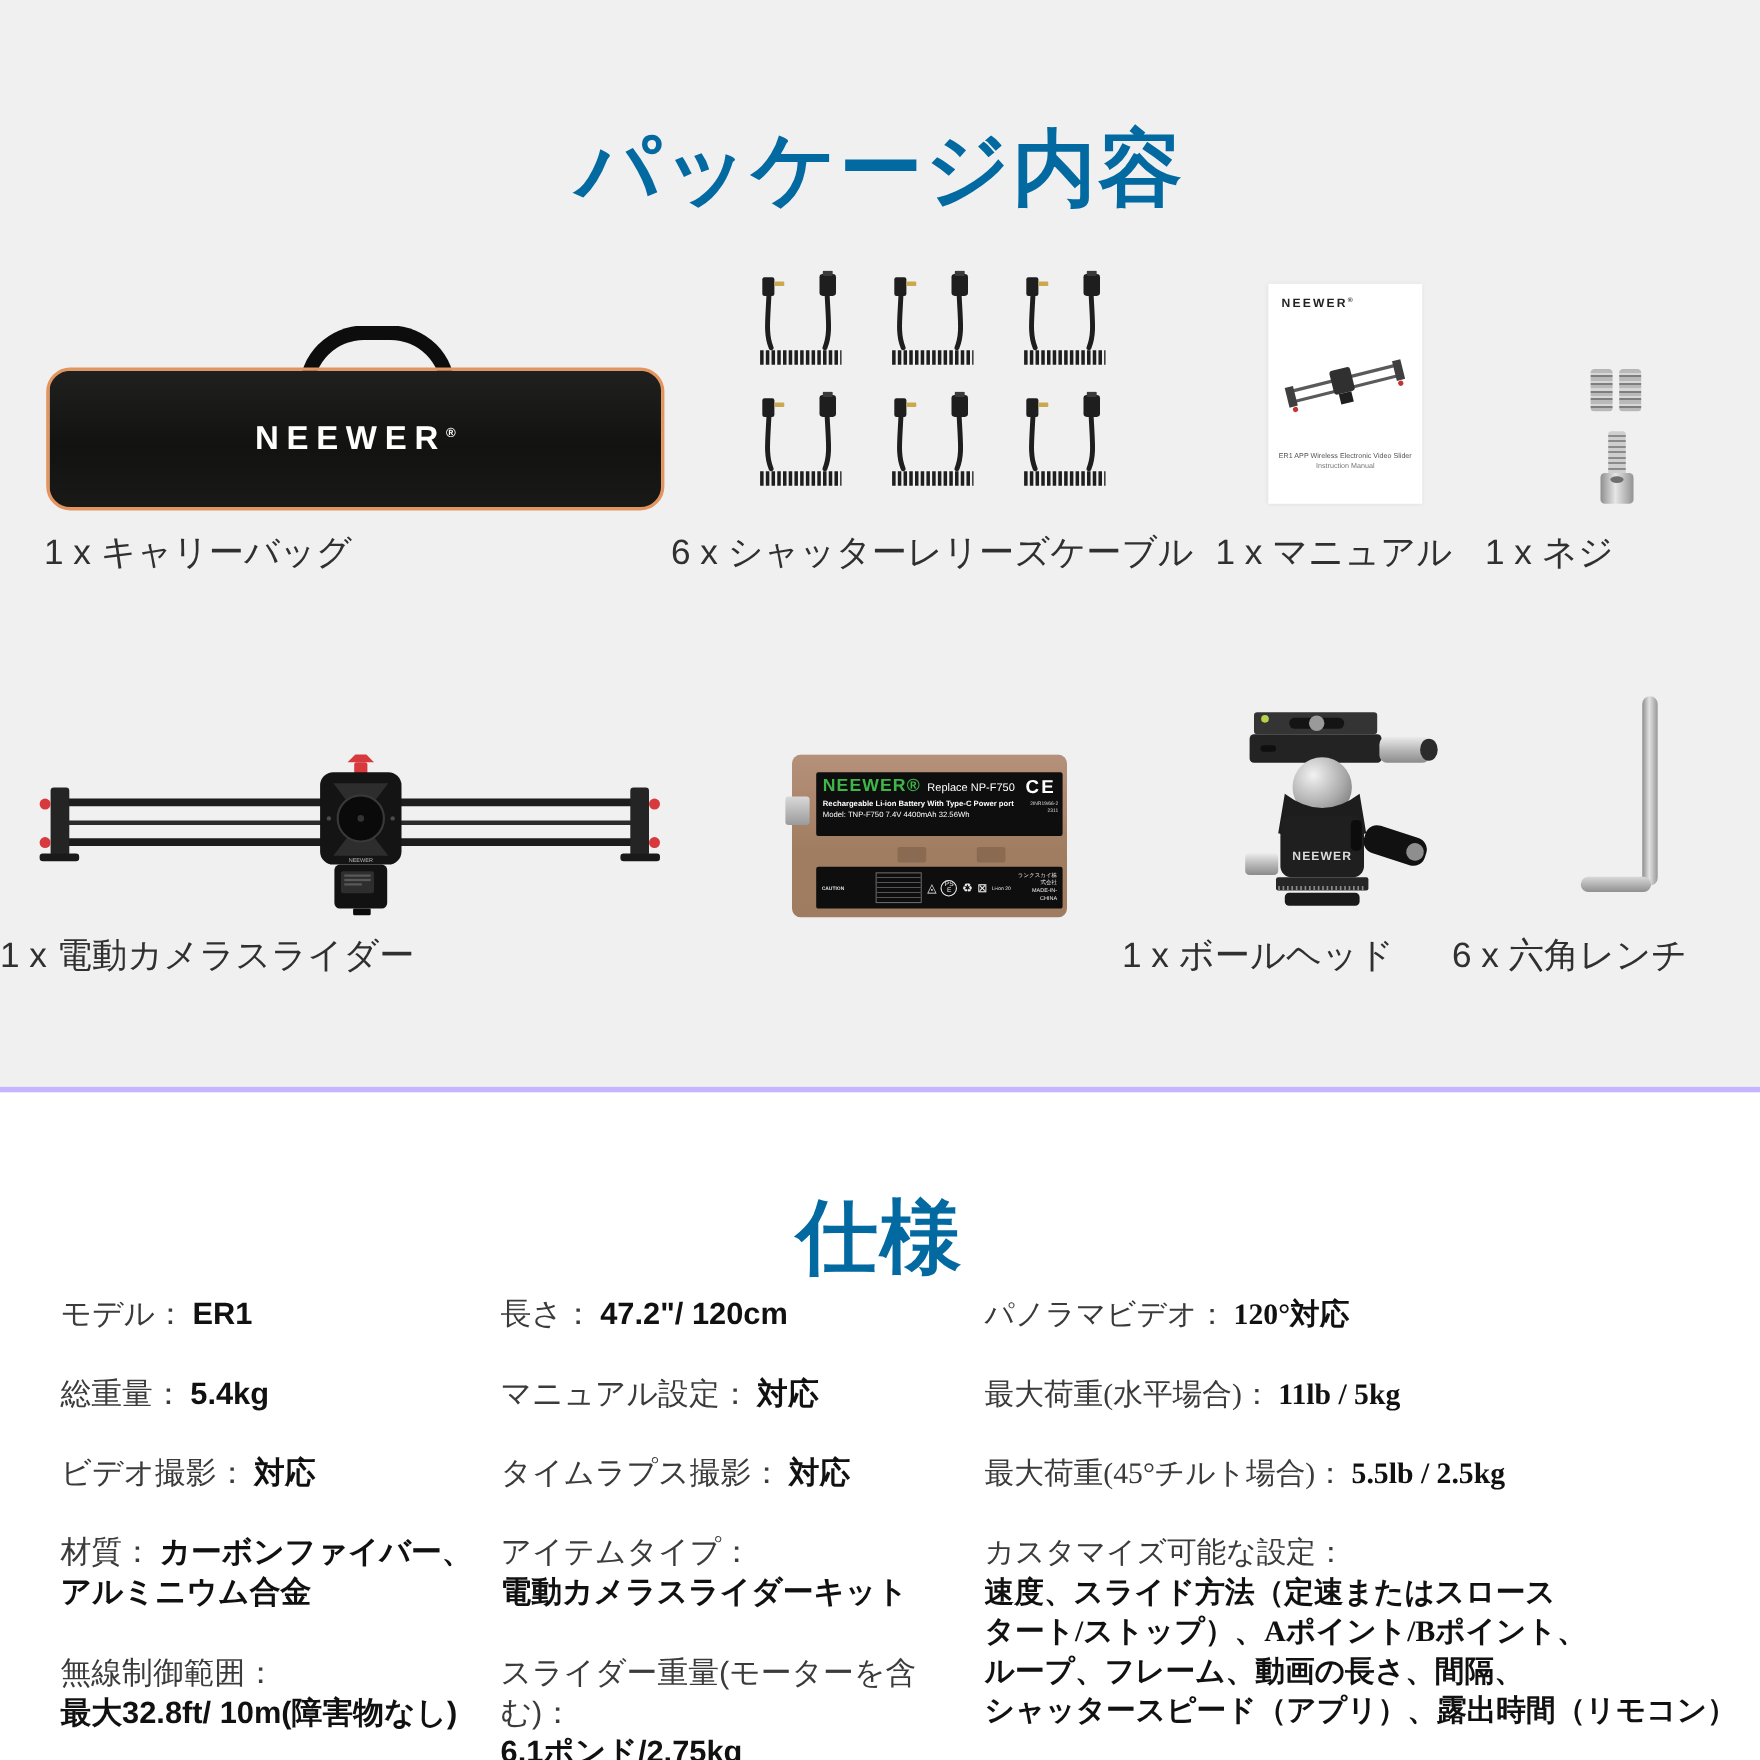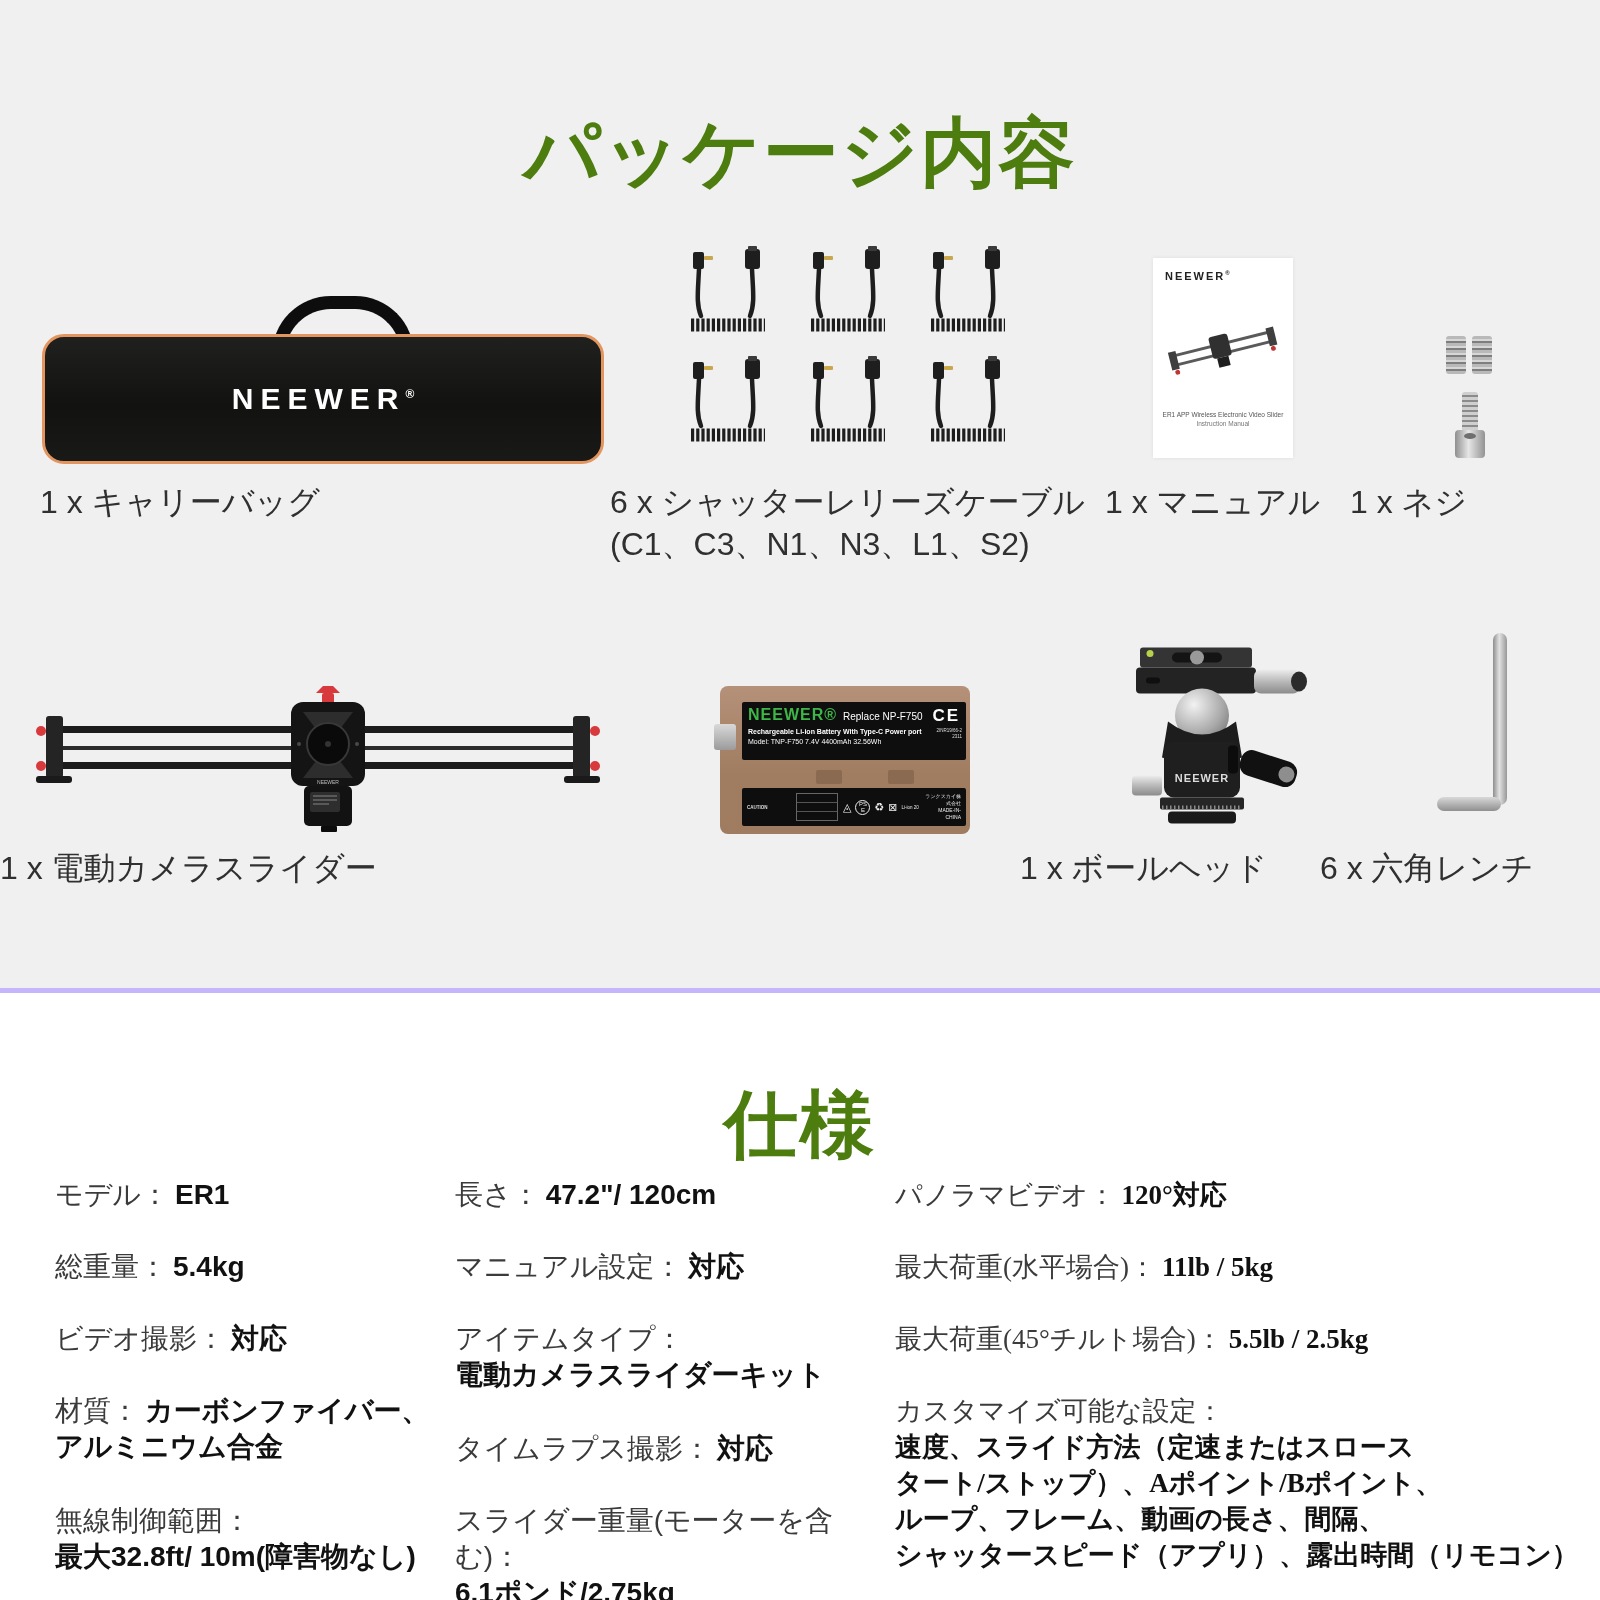--- a/index.html
+++ b/index.html
@@ -3,21 +3,21 @@
 <meta charset="utf-8">
 <style>
   html,body{margin:0;padding:0;}
   body{width:1600px;height:1600px;overflow:hidden;
        font-family:"Liberation Sans","DejaVu Sans",sans-serif;color:#2e2e2e;}
   .page{position:relative;width:1600px;height:1600px;}
   .top{position:absolute;left:0;top:0;width:1600px;height:988px;background:#f0f0f1;}
   .bottom{position:absolute;left:0;top:988px;width:1600px;height:612px;background:#ffffff;border-top:5px solid #c4b5fd;}
 
   .pkg-title,.spec-title{position:absolute;left:0;width:100%;text-align:center;
-       font-weight:800;color:#4d7c0f;letter-spacing:2px;}
+       font-weight:800;color:#0369a1;letter-spacing:2px;}
   .pkg-title{top:52px;font-size:76px;}
   .spec-title{top:22px;font-size:74px;}
 
   .item-label{position:absolute;font-size:32px;color:#303030;line-height:40px;}
 
   
   .bag-handle{position:absolute;left:272px;top:296px;width:116px;height:46px;
       border:13px solid #0d0d0d;border-bottom:none;border-radius:60px 60px 0 0;}
   .bag-body{position:absolute;left:42px;top:334px;width:556px;height:124px;
       background:linear-gradient(180deg,#20201f,#121211 55%,#191918);
@@ -144,21 +144,20 @@
           <use href="#cable-sym"></use>
         </svg>
       <svg class="cable" viewBox="0 0 100 100">
           <use href="#cable-sym"></use>
         </svg>
       <svg class="cable" viewBox="0 0 100 100">
           <use href="#cable-sym"></use>
         </svg>
     </div>
     <div class="item-label" style="left:610px;width:480px;top:482px">6 x シャッターレリーズケーブル</div>
-    <div class="item-label" style="left:610px;width:480px;top:524px">(C1、C3、N1、N3、L1、S2)</div>
 
     <div class="manual">
       <div class="manual-brand"><span>NEEWER</span><sup>®</sup></div>
       <svg class="manual-slider" viewBox="0 0 120 60">
         <g transform="rotate(-14 60 30)">
           <rect x="8" y="22" width="104" height="3" fill="#5a5a5a"></rect>
           <rect x="8" y="32" width="104" height="3" fill="#5a5a5a"></rect>
           <rect x="4" y="19" width="8" height="19" fill="#3f3f3f"></rect>
           <rect x="108" y="19" width="8" height="19" fill="#3f3f3f"></rect>
           <rect x="48" y="14" width="20" height="23" rx="3" fill="#303030"></rect>
@@ -300,23 +299,23 @@
         <div class="spec-entry"><span class="spec-label">ビデオ撮影：</span><span class="spec-value">対応</span></div>
         <div class="spec-entry block"><span class="spec-label">材質：</span><span class="spec-value">カーボンファイバー、
 アルミニウム合金</span></div>
         <div class="spec-entry"><span class="spec-label">無線制御範囲：</span><span class="spec-value">
 最大32.8ft/ 10m(障害物なし)</span></div>
       </div>
 
       <div class="spec-col spec-col2">
         <div class="spec-entry"><span class="spec-label">長さ：</span><span class="spec-value">47.2"/ 120cm</span></div>
         <div class="spec-entry"><span class="spec-label">マニュアル設定：</span><span class="spec-value">対応</span></div>
+        <div class="spec-entry"><span class="spec-label">タイムラプス撮影：</span><span class="spec-value">対応</span></div>
         <div class="spec-entry block"><span class="spec-label">アイテムタイプ：</span><span class="spec-value">
 電動カメラスライダーキット</span></div>
-        <div class="spec-entry"><span class="spec-label">タイムラプス撮影：</span><span class="spec-value">対応</span></div>
         <div class="spec-entry"><span class="spec-label">スライダー重量(モーターを含む)：</span><span class="spec-value">
 6.1ポンド/2.75kg</span></div>
       </div>
 
       <div class="spec-col spec-col3">
         <div class="spec-entry"><span class="spec-label">パノラマビデオ：</span><span class="spec-value">120°対応</span></div>
         <div class="spec-entry"><span class="spec-label">最大荷重(水平場合)：</span><span class="spec-value">11lb / 5kg</span></div>
         <div class="spec-entry"><span class="spec-label">最大荷重(45°チルト場合)：</span><span class="spec-value">5.5lb / 2.5kg</span></div>
         <div class="spec-entry block"><span class="spec-label">カスタマイズ可能な設定：</span><span class="spec-value">
 速度、スライド方法（定速またはスロース

